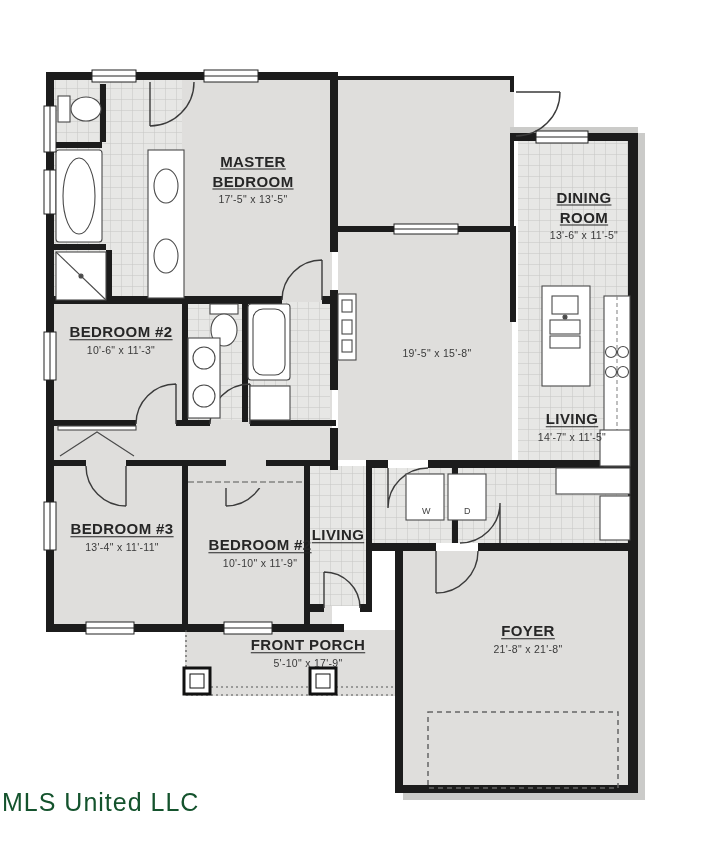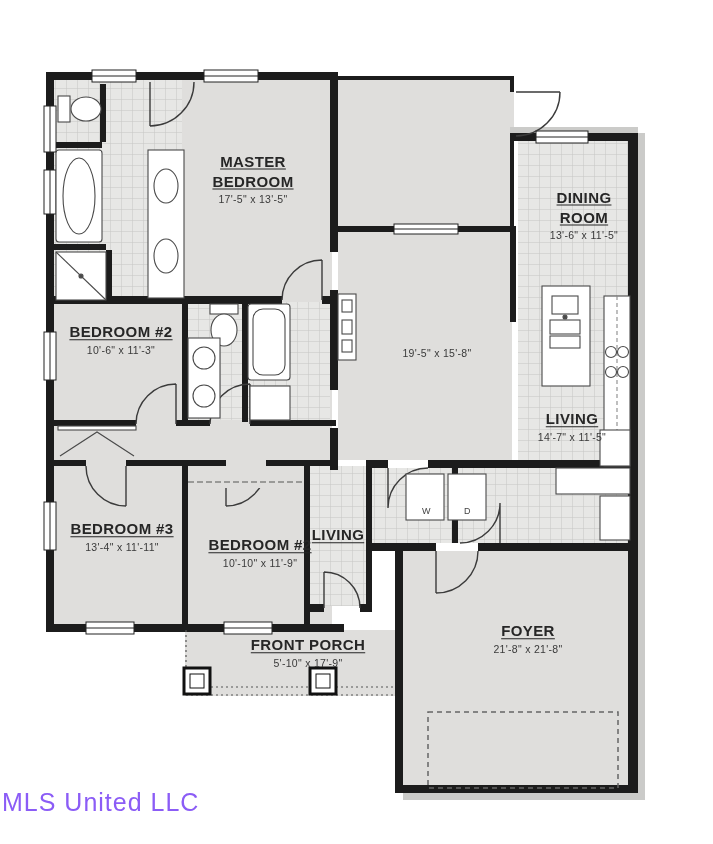--- a/index.html
+++ b/index.html
@@ -3,21 +3,21 @@
 <meta charset="utf-8">
 <style>
   html,body{margin:0;padding:0;background:#ffffff;}
   .plan{position:relative;width:713px;height:844px;background:#fff;overflow:hidden;
         font-family:"Liberation Sans",sans-serif;}
   .plan svg{position:absolute;left:0;top:0;}
   .label{position:absolute;transform:translate(-50%,-50%);text-align:center;z-index:5;}
   .rname{font-weight:bold;font-size:15px;line-height:1.3;color:#262626;letter-spacing:.4px;
          text-decoration:underline;text-underline-offset:2px;}
   .rdims{font-size:10.5px;color:#3a3a3a;margin-top:2px;letter-spacing:.3px;}
-  .watermark{position:absolute;left:2px;top:788px;font-size:25px;color:#8b5cf6;
+  .watermark{position:absolute;left:2px;top:788px;font-size:25px;color:#14532d;
              letter-spacing:1px;z-index:6;}
   .wd{font-size:9px;fill:#444;font-family:"Liberation Sans",sans-serif;}
 </style>
 </head>
 <body>
 
 <div class="plan">
 
 <svg width="713" height="844" viewBox="0 0 713 844">
   <defs>

